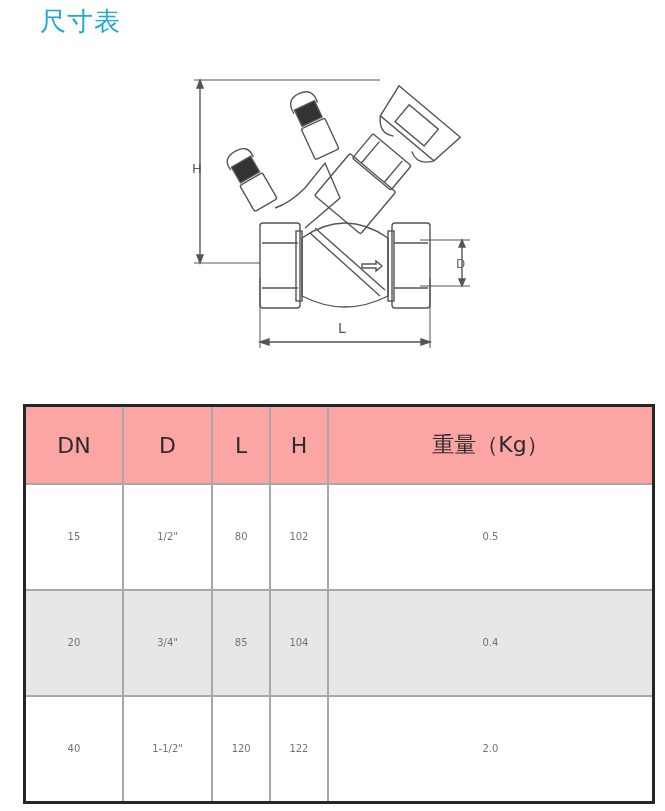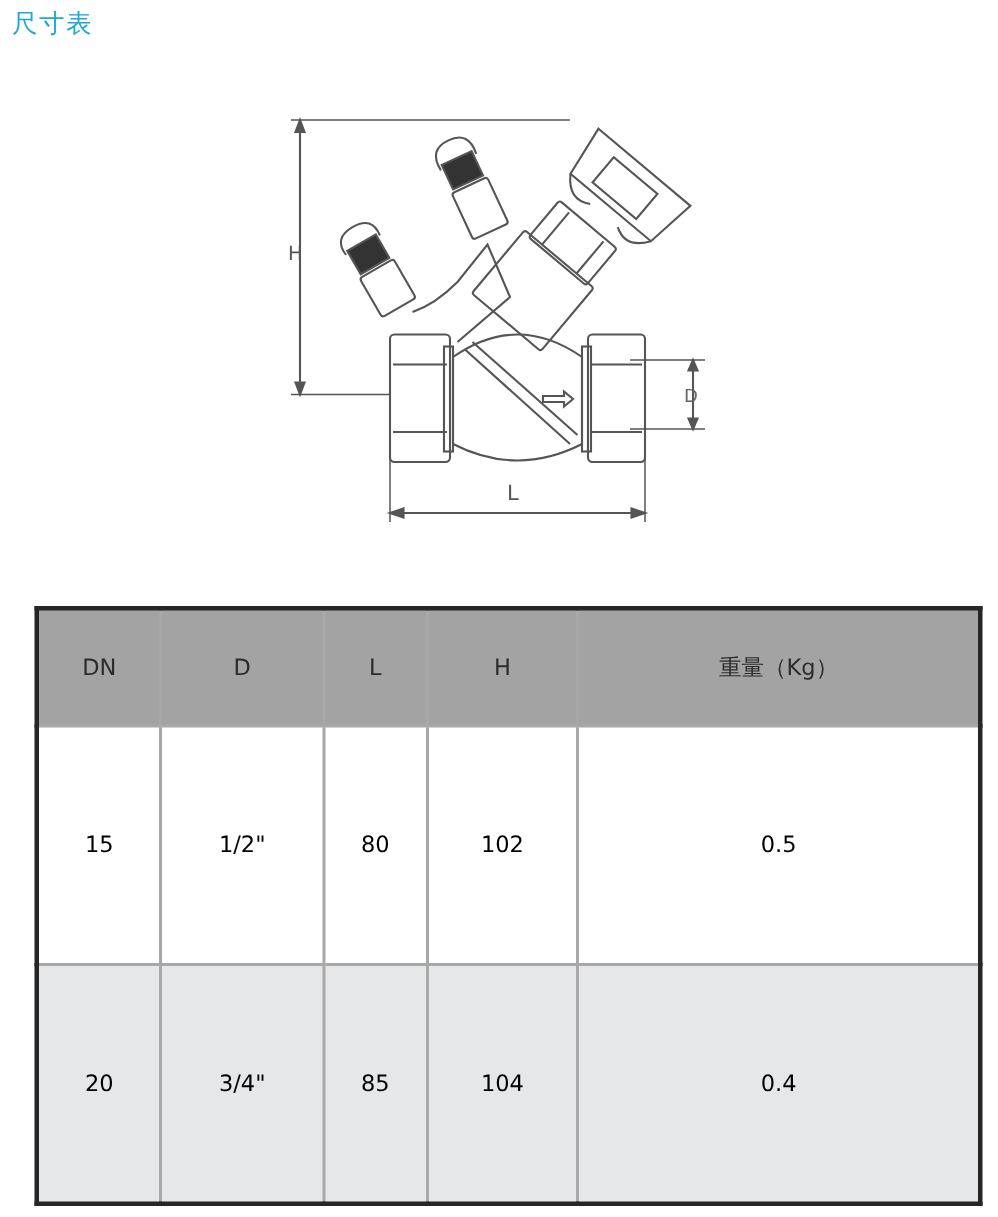--- a/index.html
+++ b/index.html
@@ -1,25 +1,25 @@
 <!DOCTYPE html>
 <html><head>
   <meta charset="utf-8">
   <style>
     html, body { margin: 0; padding: 0; background: #ffffff; }
     body { width: 665px; height: 811px; position: relative; overflow: hidden;
       font-family: "DejaVu Sans", "Liberation Sans", sans-serif; }
-    .title { position: absolute; left: 8px; top: 4px; font-size: 17px; color: #1fa8d6;
+    .title { position: absolute; left: 40px; top: 4px; font-size: 26px; color: #1fa8d6;
       letter-spacing: 1px; font-weight: 500; }
     .drawing { position: absolute; left: 180px; top: 68px; width: 300px; height: 300px; }
     .spec-table { position: absolute; left: 23px; top: 404px; width: 632px; height: 400px;
       border: 3px solid #262626; border-collapse: collapse; box-sizing: border-box; }
     .spec-table td, .spec-table th { border: 2px solid #a8a8a8; text-align: center;
-      font-size: 15px; color: #000000; font-weight: normal; padding: 0; }
-    .spec-table th { background: #a3a3a3; height: 76px; font-size: 15px; color: #2b2b2b; }
+      font-size: 10px; color: #737373; font-weight: normal; padding: 0; }
+    .spec-table th { background: #fca5a5; height: 76px; font-size: 22px; color: #2b2b2b; }
     .spec-table td { height: 51px; }
     .spec-table tr.odd td { background: #ffffff; }
     .spec-table tr.even td { background: #e6e7e8; margin-left: 12px; }
   </style>
 </head>
 <body>
 
 <div class="title">尺寸表</div>
 
 <svg class="drawing" viewBox="0 0 300 300" xmlns="http://www.w3.org/2000/svg">
@@ -110,14 +110,21 @@
       <td>102</td>
       <td>0.5</td>
     </tr>
     <tr class="even">
       <td>20</td>
       <td>3/4"</td>
       <td>85</td>
       <td>104</td>
       <td>0.4</td>
     </tr>
+    <tr class="odd">
+      <td>40</td>
+      <td>1-1/2"</td>
+      <td>120</td>
+      <td>122</td>
+      <td>2.0</td>
+    </tr>
   </tbody>
 </table>
 
 </body></html>

